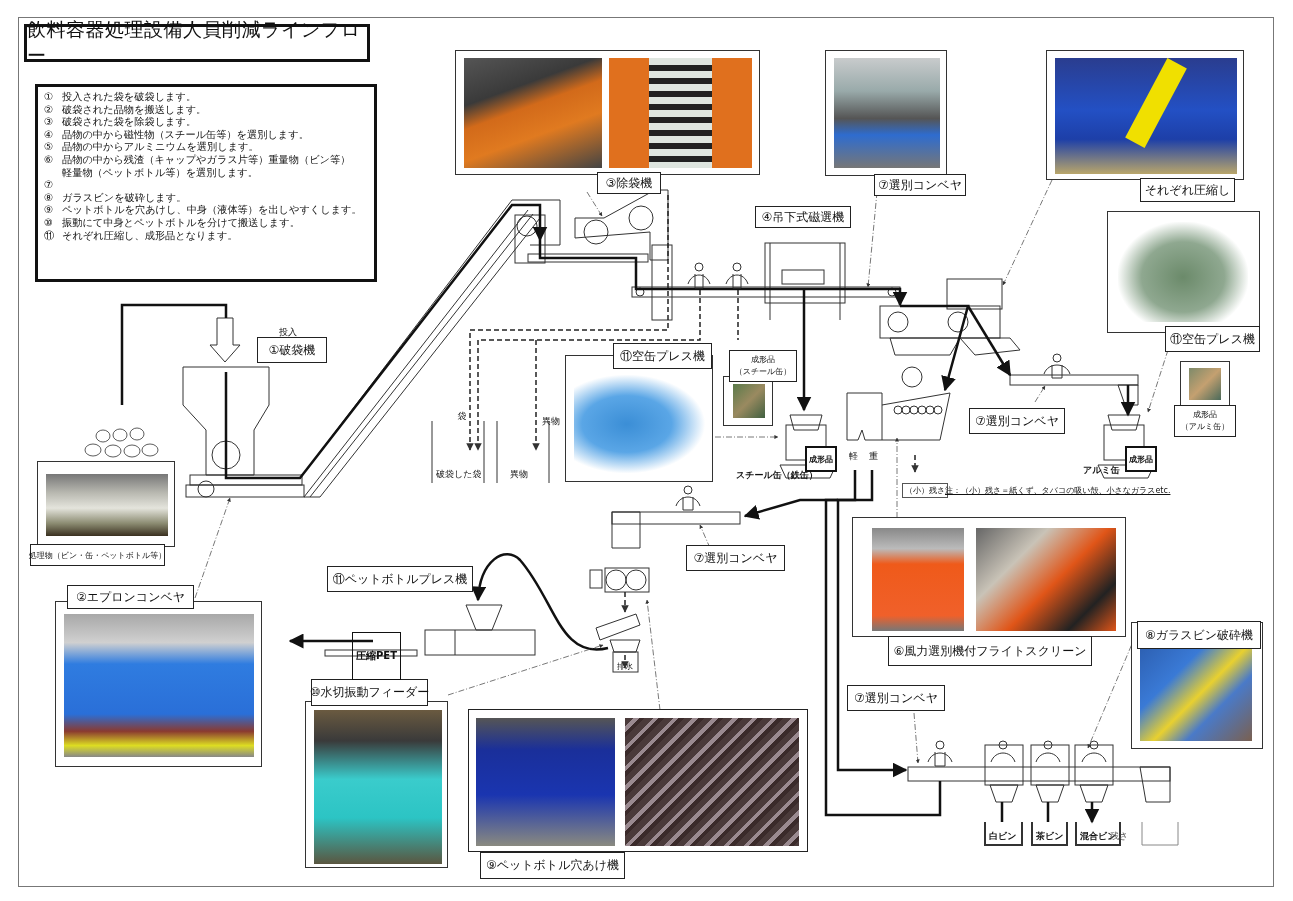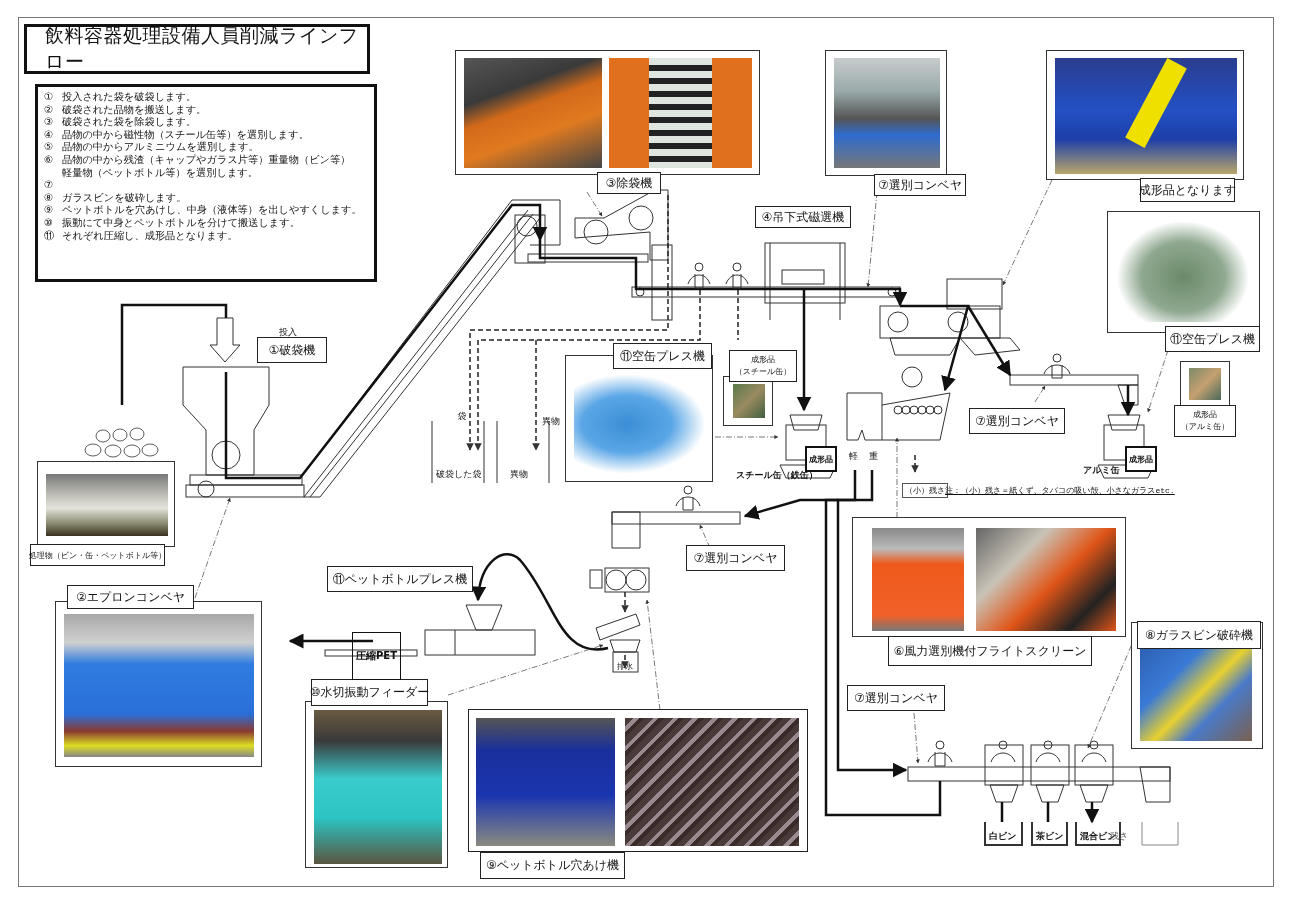--- a/index.html
+++ b/index.html
@@ -1,19 +1,19 @@
 <!DOCTYPE html>
 <html><head>
 <meta charset="utf-8">
 <style>
   html,body{margin:0;padding:0;background:#fff;}
   body{width:1293px;height:901px;position:relative;overflow:hidden;font-family:"DejaVu Sans",sans-serif;color:#111;}
   .frame{position:absolute;left:18px;top:17px;width:1256px;height:870px;border:1px solid #777;box-sizing:border-box;}
   .abs{position:absolute;}
-  .title-box{position:absolute;left:24px;top:24px;width:346px;height:50px;border:3px solid #111;box-sizing:border-box;display:flex;align-items:center;justify-content:center;font-size:19px;letter-spacing:0.5px;padding-left:18px;}
+  .title-box{position:absolute;left:24px;top:24px;width:346px;height:38px;border:3px solid #111;box-sizing:border-box;display:flex;align-items:center;justify-content:center;font-size:19px;letter-spacing:0.5px;}
   .steps-box{position:absolute;left:35px;top:84px;width:342px;height:198px;border:3px solid #111;box-sizing:border-box;padding:4px 6px;font-size:10.2px;line-height:12.6px;}
   .steps-box .row{display:flex;}
   .steps-box .num{width:18px;flex:none;}
   .steps-box .txt{white-space:pre;}
   .lbl{position:absolute;background:#fff;border:1.5px solid #222;box-sizing:border-box;display:flex;align-items:center;justify-content:center;font-size:12px;white-space:nowrap;}
   .photo-frame{position:absolute;background:#fff;border:1px solid #333;box-sizing:border-box;}
   .ph{position:absolute;overflow:hidden;}
   .small{font-size:9px;}
   .tiny{font-size:8px;}
   svg{position:absolute;left:0;top:0;}
@@ -283,21 +283,21 @@
 <div class="photo-frame" style="left:825px;top:50px;width:122px;height:126px;">
   <div class="ph" style="left:8px;top:7px;width:106px;height:110px;background:linear-gradient(180deg,#c8cbcc 0%,#9aa 30%,#555 55%,#2e6ccf 70%,#777 100%);"></div>
 </div>
 <div class="lbl" style="left:874px;top:174px;width:92px;height:22px;">⑦選別コンベヤ</div>
 
 <div class="photo-frame" style="left:1046px;top:50px;width:198px;height:130px;">
   <div class="ph" style="left:8px;top:7px;width:182px;height:116px;background:linear-gradient(180deg,#2a3d8f 0%,#2350c4 45%,#1d3fa8 70%,#b9a66a 100%);">
     <div style="position:absolute;left:90px;top:0;width:22px;height:90px;background:#f0e000;transform:rotate(28deg);"></div>
   </div>
 </div>
-<div class="lbl" style="left:1140px;top:178px;width:95px;height:24px;">成形品となります</div>
+<div class="lbl" style="left:1140px;top:178px;width:95px;height:24px;">それぞれ圧縮し</div>
 
 <div class="lbl" style="left:755px;top:206px;width:96px;height:22px;">④吊下式磁選機</div>
 
 <div class="photo-frame" style="left:1107px;top:211px;width:153px;height:122px;">
   <div class="ph" style="left:10px;top:10px;width:130px;height:100px;background:radial-gradient(ellipse at 50% 55%,#6b8a6a 0%,#8fa890 45%,#fff 72%);"></div>
 </div>
 <div class="lbl" style="left:1165px;top:326px;width:95px;height:26px;">⑪空缶プレス機</div>
 
 <div class="photo-frame" style="left:1180px;top:361px;width:50px;height:48px;">
   <div class="ph" style="left:8px;top:6px;width:32px;height:32px;background:linear-gradient(135deg,#7d8a6a,#c4a070,#4a6a5a);"></div>
@@ -362,21 +362,21 @@
 <div class="abs small" style="left:510px;top:468px;">異物</div>
 
 <div class="abs tiny bold-lbl" style="left:809px;top:454px;">成形品</div>
 <div class="abs tiny bold-lbl" style="left:1129px;top:454px;">成形品</div>
 <div class="abs small bold-lbl" style="left:736px;top:469px;">スチール缶（鉄缶）</div>
 <div class="abs small bold-lbl" style="left:1083px;top:464px;">アルミ缶</div>
 
 <div class="abs small" style="left:849px;top:450px;">軽</div>
 <div class="abs small" style="left:869px;top:450px;">重</div>
 <div class="abs tiny" style="left:902px;top:483px;border:1px solid #555;padding:1px 2px;">（小）残さ</div>
-<div class="abs tiny" style="left:945px;top:485px;text-decoration:underline;font-family:Liberation Mono, monospace;">注：（小）残さ＝紙くず、タバコの吸い殻、小さなガラスetc.</div>
+<div class="abs tiny" style="left:945px;top:485px;text-decoration:underline;">注：（小）残さ＝紙くず、タバコの吸い殻、小さなガラスetc.</div>
 
 <div class="abs" style="left:352px;top:632px;border:1.5px solid #111;padding:16px 3px;font-size:10px;font-weight:bold;">圧縮PET</div>
 <div class="abs tiny" style="left:617px;top:661px;">排水</div>
 
 <div class="abs small bold-lbl" style="left:989px;top:830px;">白ビン</div>
 <div class="abs small bold-lbl" style="left:1036px;top:830px;">茶ビン</div>
 <div class="abs small bold-lbl" style="left:1080px;top:830px;">混合ビン</div>
 <div class="abs small" style="left:1110px;top:830px;color:#555;">残さ</div>
 
 </body></html>

